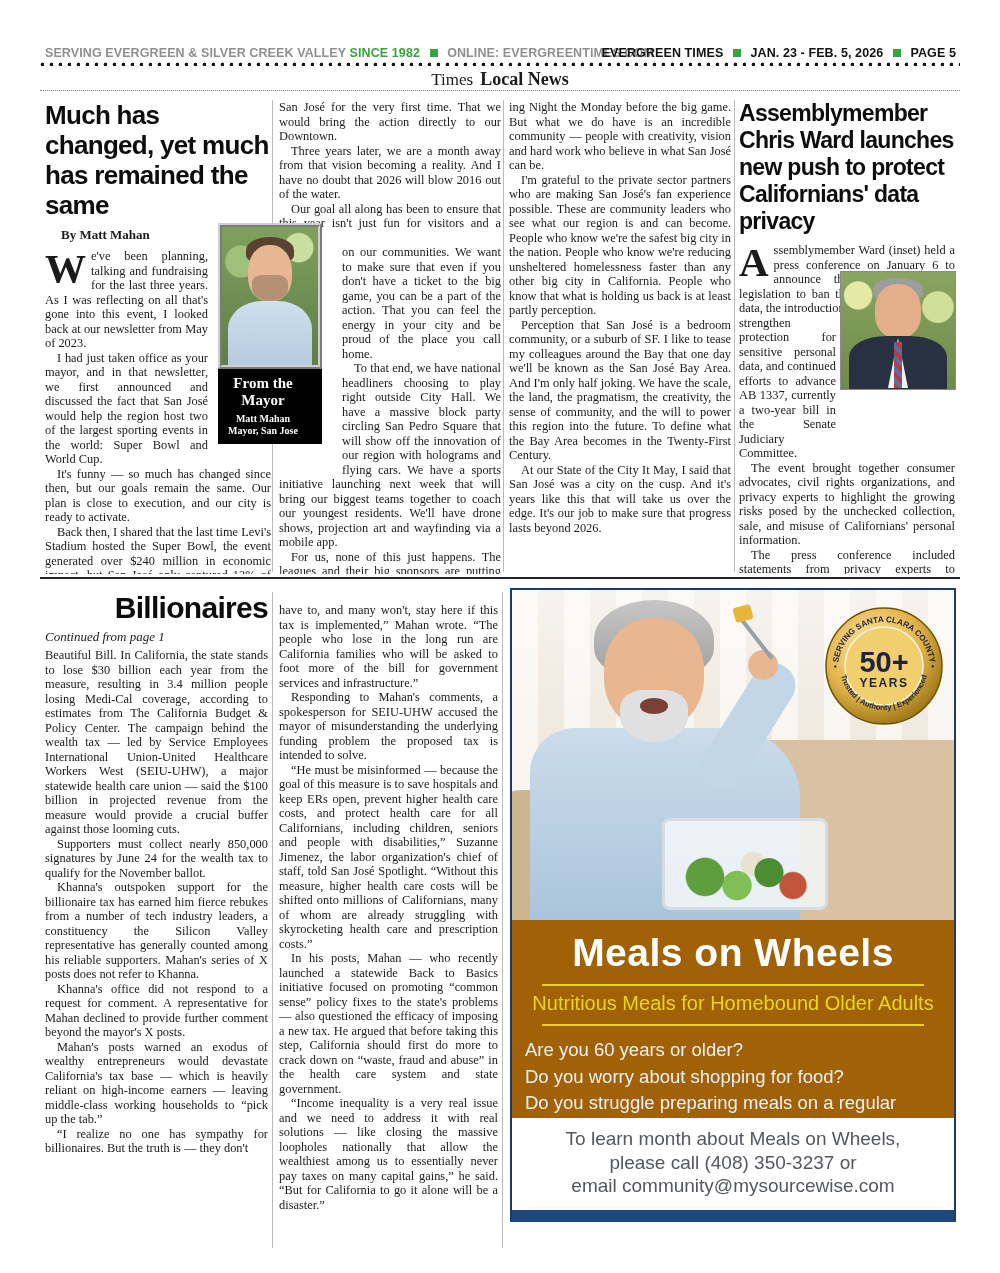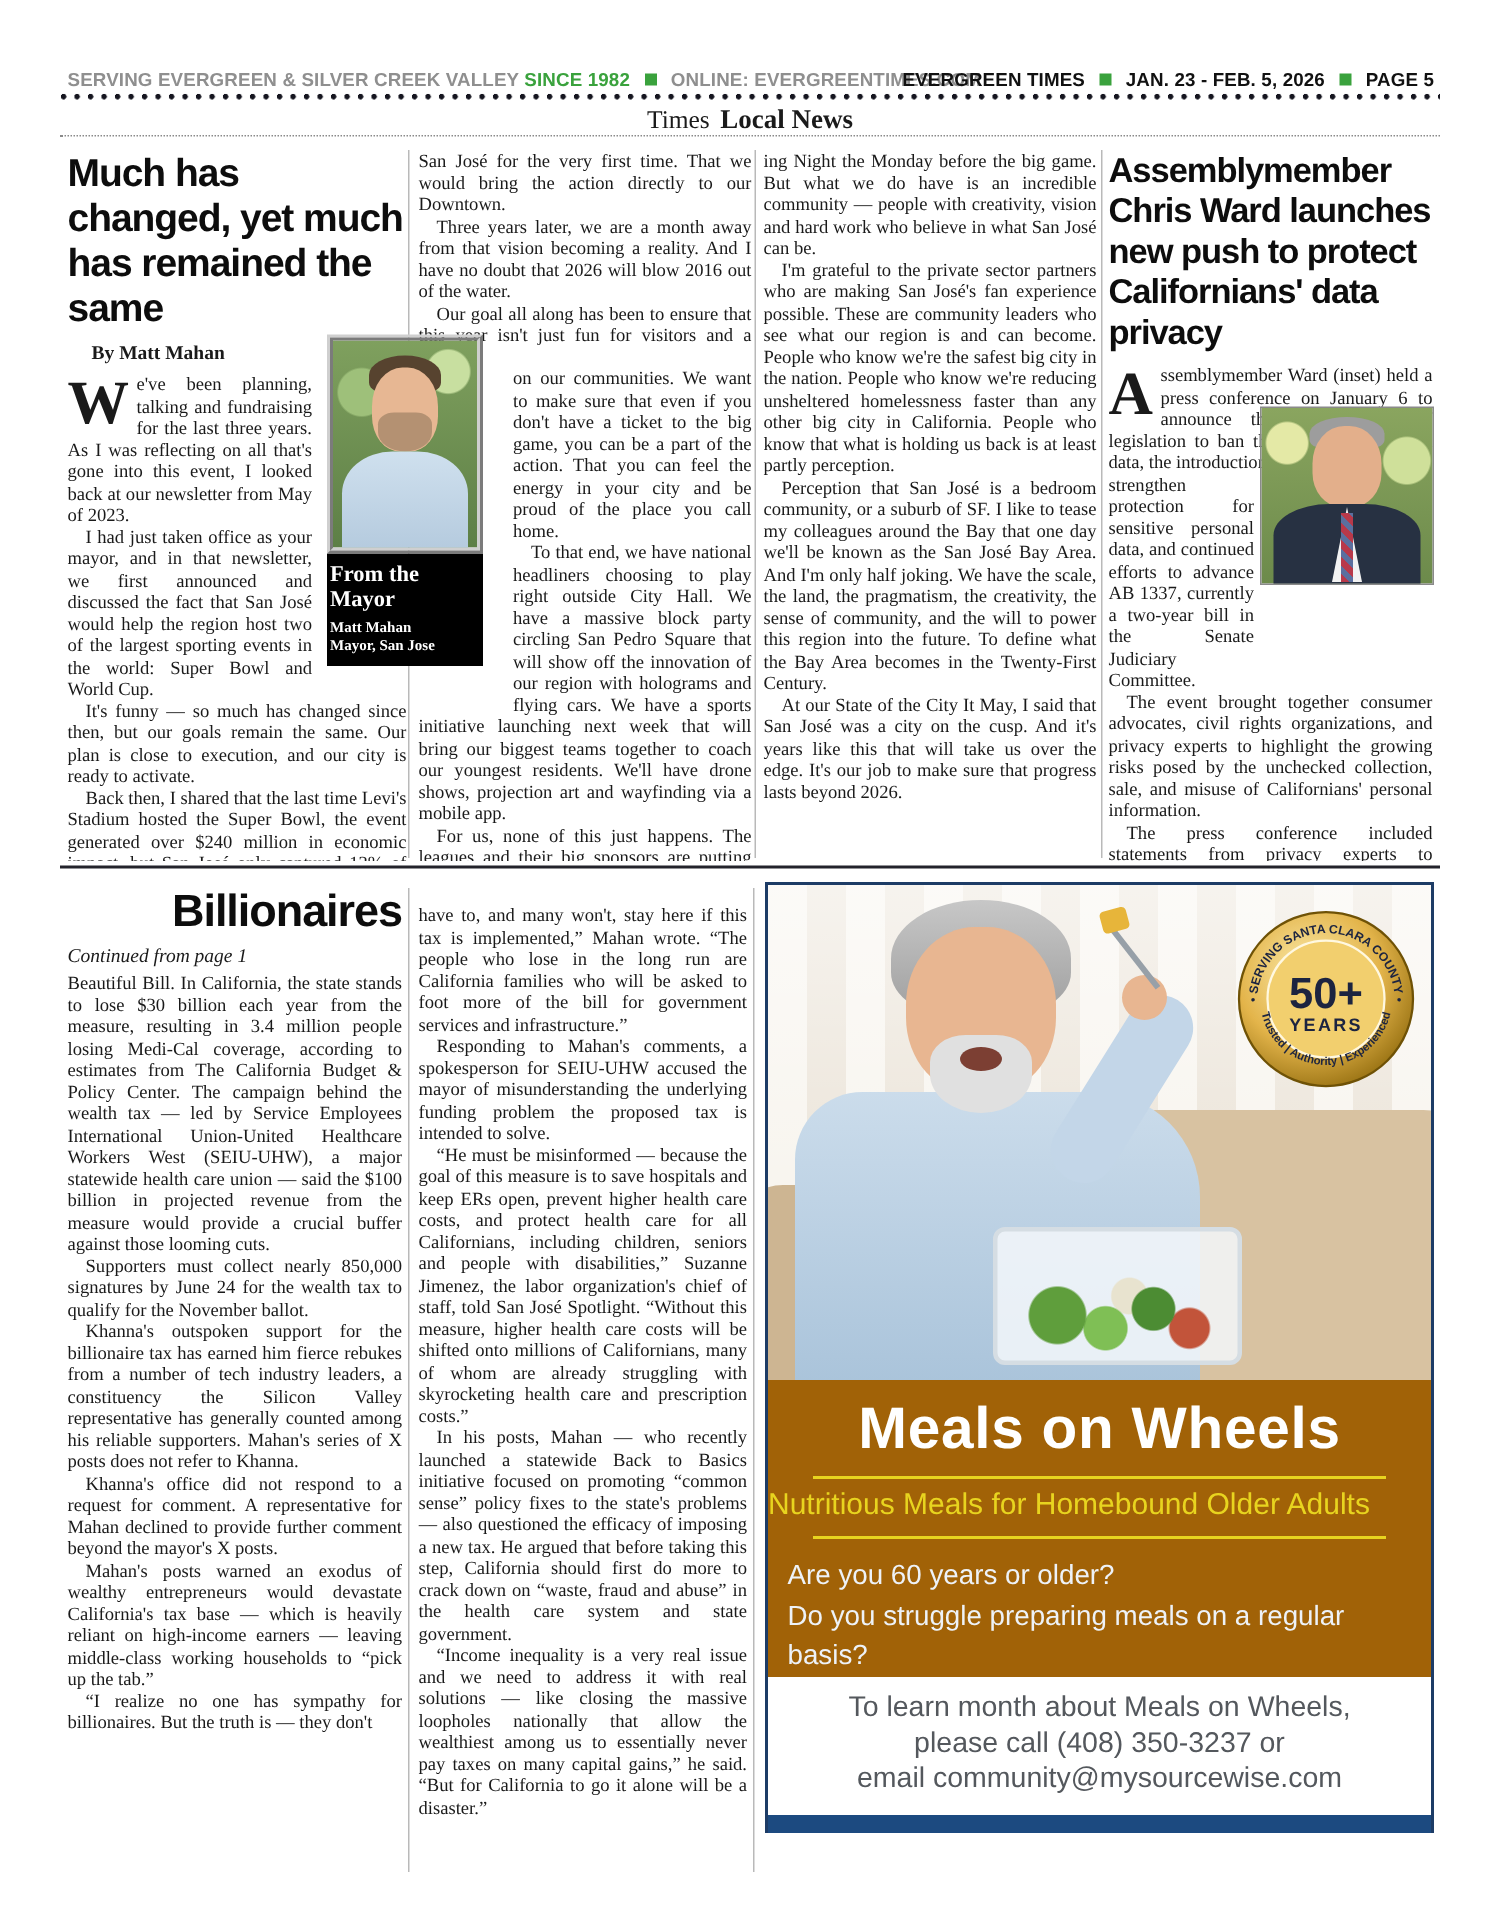--- a/index.html
+++ b/index.html
@@ -40,21 +40,21 @@
   
   .inset{position:absolute;left:218px;top:223px;width:104px;z-index:5;}
   .inset-photo{height:146px;box-sizing:border-box;border:4px ridge #cfcfcf;position:relative;overflow:hidden;
         background:radial-gradient(circle at 20% 25%,#9ec07a 0 12%,transparent 13%),
                    radial-gradient(circle at 80% 15%,#c8dfa0 0 10%,transparent 11%),
                    linear-gradient(180deg,#7fa05e,#5d7f46);}
   .m-head{position:absolute;left:26px;top:18px;width:44px;height:56px;background:#e7b793;border-radius:46% 46% 42% 42%;}
   .m-hair{position:absolute;left:24px;top:10px;width:48px;height:26px;background:#57432f;border-radius:50% 50% 30% 30%;}
   .m-beard{position:absolute;left:30px;top:48px;width:36px;height:26px;background:#8b7358;opacity:.55;border-radius:30% 30% 50% 50%;}
   .m-torso{position:absolute;left:6px;top:74px;width:84px;height:70px;background:linear-gradient(#cfe0ee,#b3c9dd);border-radius:40% 40% 0 0;}
-  .inset-cap{background:#000;color:#fff;text-align:left;padding:6px 16px 7px 2px;}
+  .inset-cap{background:#000;color:#fff;text-align:center;padding:6px 16px 7px 2px;}
   .inset-title{font-weight:bold;font-size:15px;line-height:17px;}
   .inset-name{font-weight:bold;font-size:10px;margin-top:4px;line-height:12px;}
   .inset-role{font-weight:bold;font-size:10px;line-height:12px;}
   
   .ward-photo{position:absolute;left:840px;top:271px;width:114px;height:117px;z-index:5;
         border:1px solid #8a8a8a;overflow:hidden;
         background:radial-gradient(circle at 15% 20%,#e4e9a6 0 10%,transparent 11%),
                    radial-gradient(circle at 85% 30%,#cfe09a 0 12%,transparent 13%),
                    linear-gradient(180deg,#8aa55f,#6c8a4b);}
   .w-head{position:absolute;left:34px;top:12px;width:46px;height:54px;background:#e3af8b;border-radius:46% 46% 42% 42%;}
@@ -83,21 +83,21 @@
         border:3px solid #d5dde3;border-radius:8px;
         background-image:radial-gradient(circle at 25% 65%,#5f9e3c 0 14%,transparent 15%),
           radial-gradient(circle at 45% 75%,#7fbf55 0 13%,transparent 14%),
           radial-gradient(circle at 65% 60%,#4c8c33 0 12%,transparent 13%),
           radial-gradient(circle at 80% 75%,#c2543a 0 9%,transparent 10%),
           radial-gradient(circle at 55% 50%,#e8e3cf 0 12%,transparent 13%);}
   .badge{position:absolute;right:10px;top:16px;width:120px;height:120px;}
   .ad-blue{height:198px;background:#a16207;color:#fff;font-family:"Liberation Sans",sans-serif;overflow:hidden;}
   .ad-title{text-align:center;font-size:39px;font-weight:bold;letter-spacing:0.5px;margin-top:11px;}
   .ad-rule{height:2px;background:#e8d41f;margin:9px 30px 0 30px;}
-  .ad-sub{color:#e8d41f;font-size:20px;margin-top:6px;}
+  .ad-sub{color:#e8d41f;text-align:center;font-size:20px;margin-top:6px;}
   .ad-questions{margin:11px 0 0 13px;}
   .ad-questions p{margin:0;font-size:18.5px;line-height:26.5px;color:#eef2f7;text-indent:0;}
   .ad-contact{height:92px;background:#fff;text-align:center;color:#54585d;font-size:19px;line-height:23.5px;
         padding-top:9px;font-family:"Liberation Sans",sans-serif;box-sizing:border-box;}
   .ad-contact p{margin:0;}
   .ad-band{height:12px;background:#1c4a80;}
 </style>
 </head>
 <body>
 
@@ -262,20 +262,21 @@
         <text x="60" y="81" text-anchor="middle" font-family="Liberation Sans, sans-serif" font-size="12" font-weight="bold" letter-spacing="1.5" fill="#1c2440">YEARS</text>
       </svg>
     </div>
     <div class="ad-blue">
       <div class="ad-title">Meals on Wheels</div>
       <div class="ad-rule"></div>
       <div class="ad-sub">Nutritious Meals for Homebound Older Adults</div>
       <div class="ad-rule"></div>
       <div class="ad-questions">
           <p>Are you 60 years or older?</p>
+          <p>Do you worry about shopping for food?</p>
           <p>Do you struggle preparing meals on a regular basis?</p>
         </div>
     </div>
     <div class="ad-contact">
         <p>To learn month about Meals on Wheels,</p>
         <p>please call (408) 350-3237 or</p>
         <p>email community@mysourcewise.com</p>
       </div>
     <div class="ad-band"></div>
   </div>

